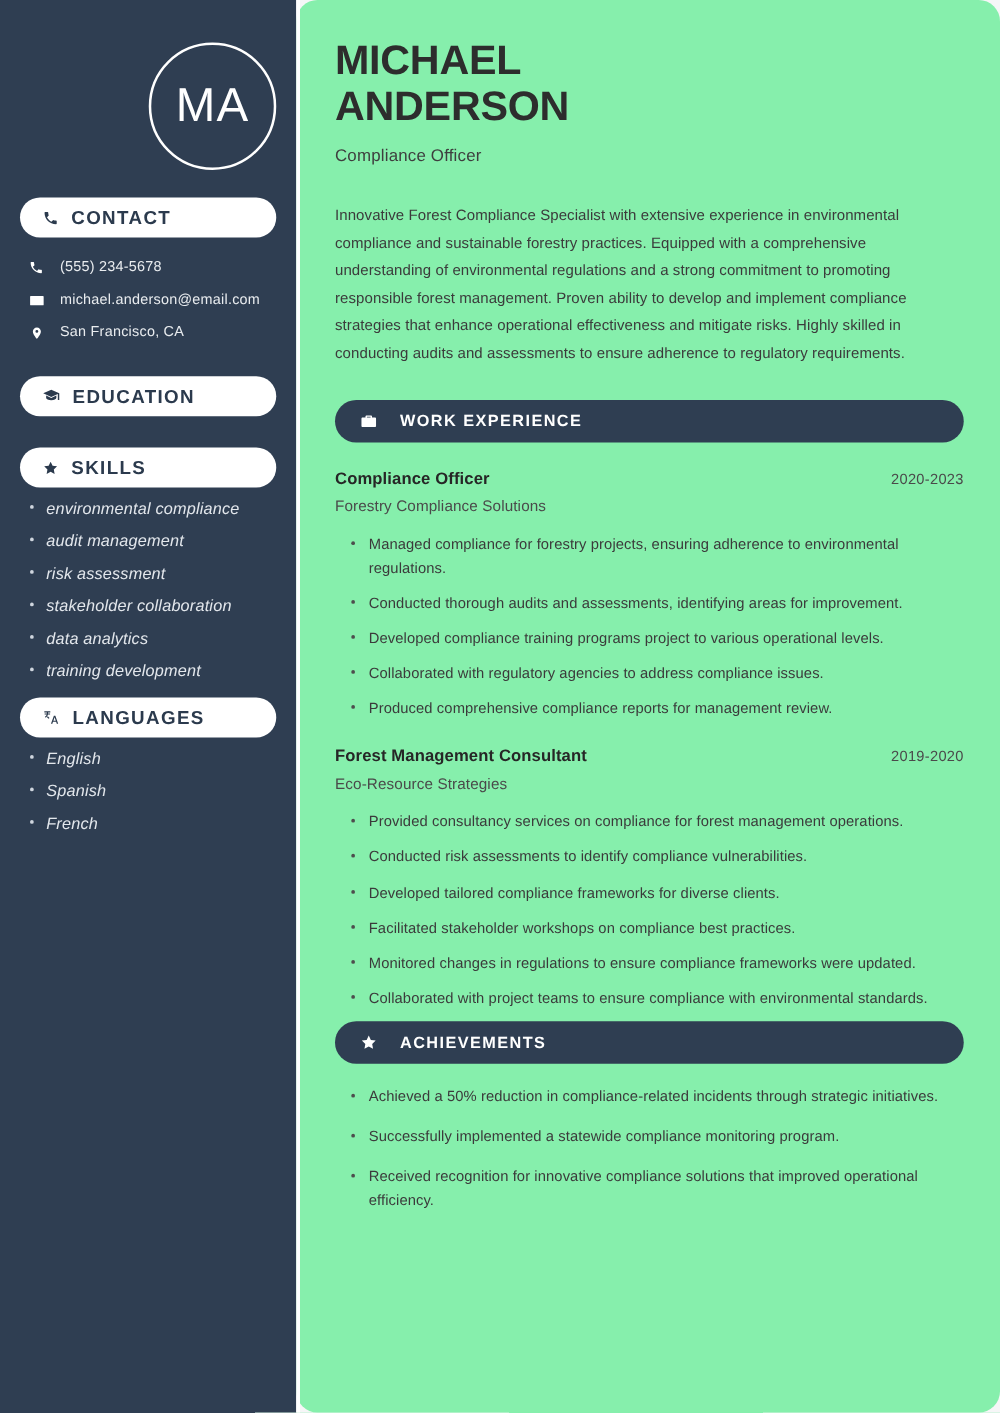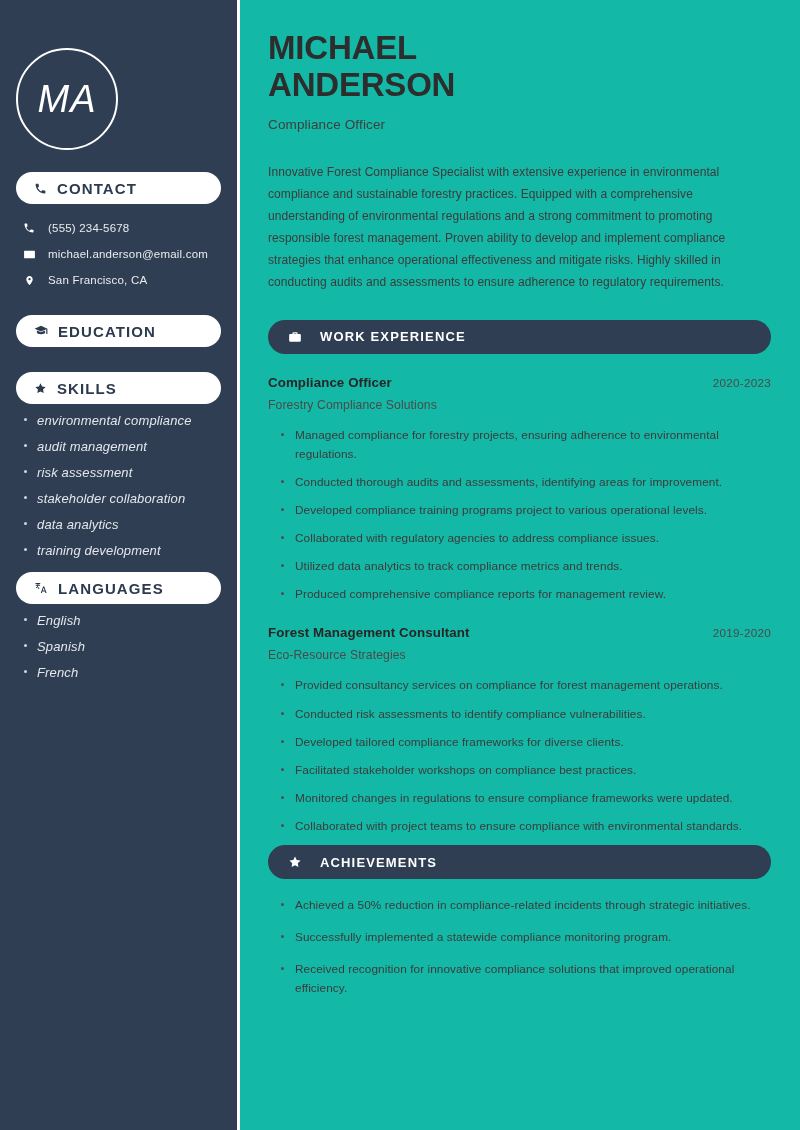--- a/index.html
+++ b/index.html
@@ -35,23 +35,22 @@
   .sidebar::after {
     content: "";
     position: absolute;
     top: 0; right: -3px;
     width: 3px; height: 100%;
     background: #ffffff;
   }
 
   .avatar-wrap {
     display: flex;
-    justify-content: flex-start;
-    padding-top: 48px;
-    font-style: italic;
+    justify-content: flex-end;
+    padding-top: 34px;
   }
   .avatar {
     width: 102px;
     height: 102px;
     border-radius: 50%;
     border: 2px solid #ffffff;
     display: flex;
     align-items: center;
     justify-content: center;
     box-sizing: border-box;
@@ -143,21 +142,22 @@
     height: 3px;
     border-radius: 50%;
     background: #cfd6de;
   }
 
   
   .main {
     flex: 1;
     box-sizing: border-box;
     padding: 30px 29px 0 31px;
-    background: #14b8a6;
+    background: #86efac;
+    border-radius: 17px;
   }
   .name {
     font-size: 33px;
     font-weight: bold;
     color: #2d2d2d;
     line-height: 1.12;
     letter-spacing: -0.2px;
     margin: 0;
   }
   .role {
@@ -369,21 +369,20 @@
       <div class="job-head">
         <span class="job-title">Compliance Officer</span>
         <span class="job-dates">2020-2023</span>
       </div>
       <div class="job-company">Forestry Compliance Solutions</div>
       <ul class="main-list">
         <li>Managed compliance for forestry projects, ensuring adherence to environmental regulations.</li>
         <li>Conducted thorough audits and assessments, identifying areas for improvement.</li>
         <li>Developed compliance training programs project to various operational levels.</li>
         <li>Collaborated with regulatory agencies to address compliance issues.</li>
-        <li>Utilized data analytics to track compliance metrics and trends.</li>
         <li>Produced comprehensive compliance reports for management review.</li>
       </ul>
     </div>
 
     <div class="job">
       <div class="job-head">
         <span class="job-title">Forest Management Consultant</span>
         <span class="job-dates">2019-2020</span>
       </div>
       <div class="job-company">Eco-Resource Strategies</div>

